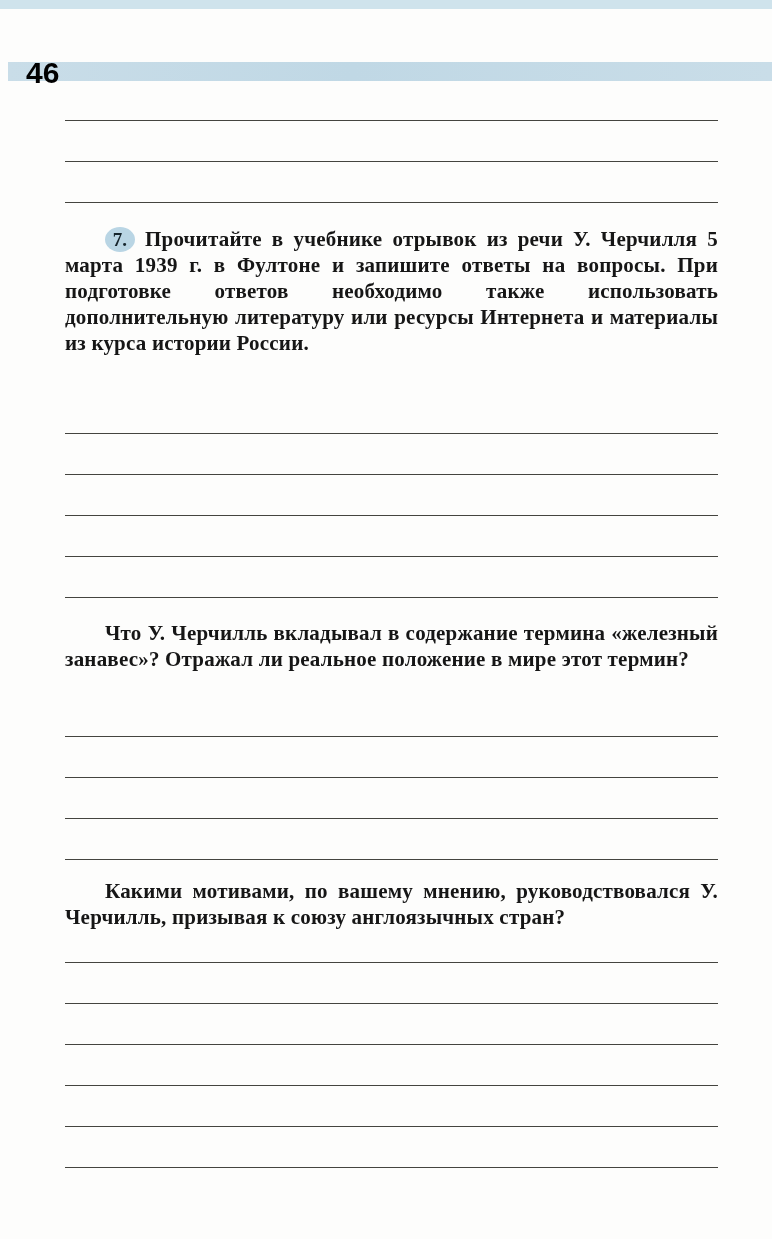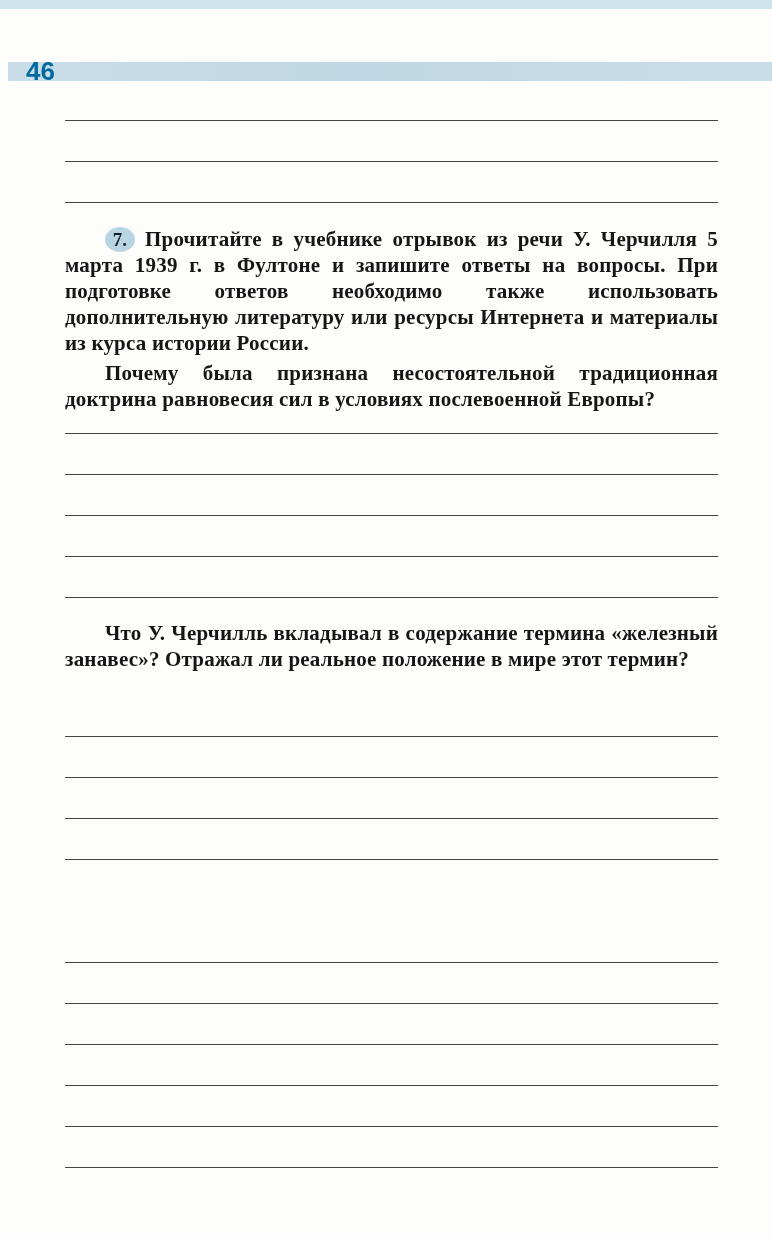--- a/index.html
+++ b/index.html
@@ -19,21 +19,21 @@
     position:absolute;top:0;left:0;width:100%;height:9px;
     background:var(--top_strip,#cfe3ec);
   }
   .page-band{
     position:absolute;top:62px;left:8px;right:0;height:19px;
     background:linear-gradient(90deg,var(--band,#c9dde8),#c0d8e5 45%,var(--band,#c9dde8));
   }
   .page-number{
     position:absolute;top:56px;left:26px;
     font-family:"Liberation Sans","DejaVu Sans",sans-serif;
-    font-weight:bold;font-size:26px;color:#0369a1;
+    font-weight:bold;font-size:30px;color:#000000;
     z-index:2;
   }
   .para{
     position:absolute;left:65px;width:653px;margin:0;
     font-size:21px;line-height:26px;font-weight:bold;
     text-align:justify;text-indent:40px;
     letter-spacing:0.2px;
     color:var(--text,#161616);
   }
   .task{top:226px;}
@@ -69,39 +69,39 @@
   <div class="rules" style="top:80px">
       <div class="rule"></div>
       <div class="rule"></div>
       <div class="rule"></div>
     </div>
 
   <p class="para task">
     <span class="badge">7.</span><span>Прочитайте в учебнике отрывок из речи У. Черчилля 5 марта 1939 г. в Фултоне и запишите ответы на вопросы. При подготовке ответов необходимо также использовать дополнительную литературу или ресурсы Интернета и материалы из курса истории России.</span>
   </p>
 
-  <p class="para" style="top:360px">Почему была признана несостоятельной традиционная доктрина равновесия сил в условиях послевоенной Европы?</p>
 
   <div class="rules" style="top:393px">
       <div class="rule"></div>
       <div class="rule"></div>
       <div class="rule"></div>
       <div class="rule"></div>
       <div class="rule"></div>
     </div>
 
   <p class="para" style="top:620px">Что У. Черчилль вкладывал в содержание термина «железный занавес»? Отражал ли реальное положение в мире этот термин?</p>
 
   <div class="rules" style="top:696px">
       <div class="rule"></div>
       <div class="rule"></div>
       <div class="rule"></div>
       <div class="rule"></div>
     </div>
 
+  <p class="para" style="top:878px">Какими мотивами, по вашему мнению, руководствовался У. Черчилль, призывая к союзу англоязычных стран?</p>
 
   <div class="rules" style="top:922px">
       <div class="rule"></div>
       <div class="rule"></div>
       <div class="rule"></div>
       <div class="rule"></div>
       <div class="rule"></div>
       <div class="rule"></div>
     </div>
 

